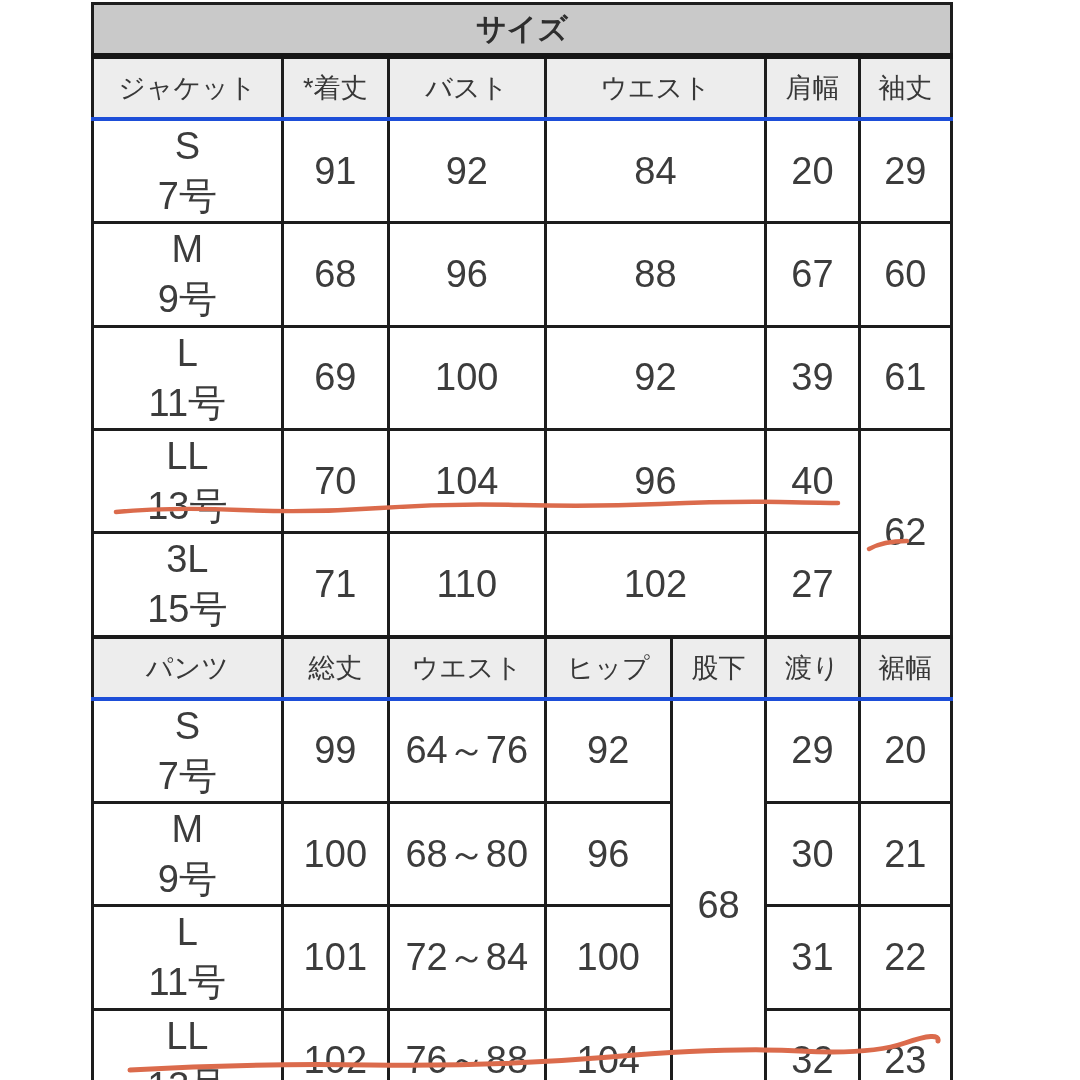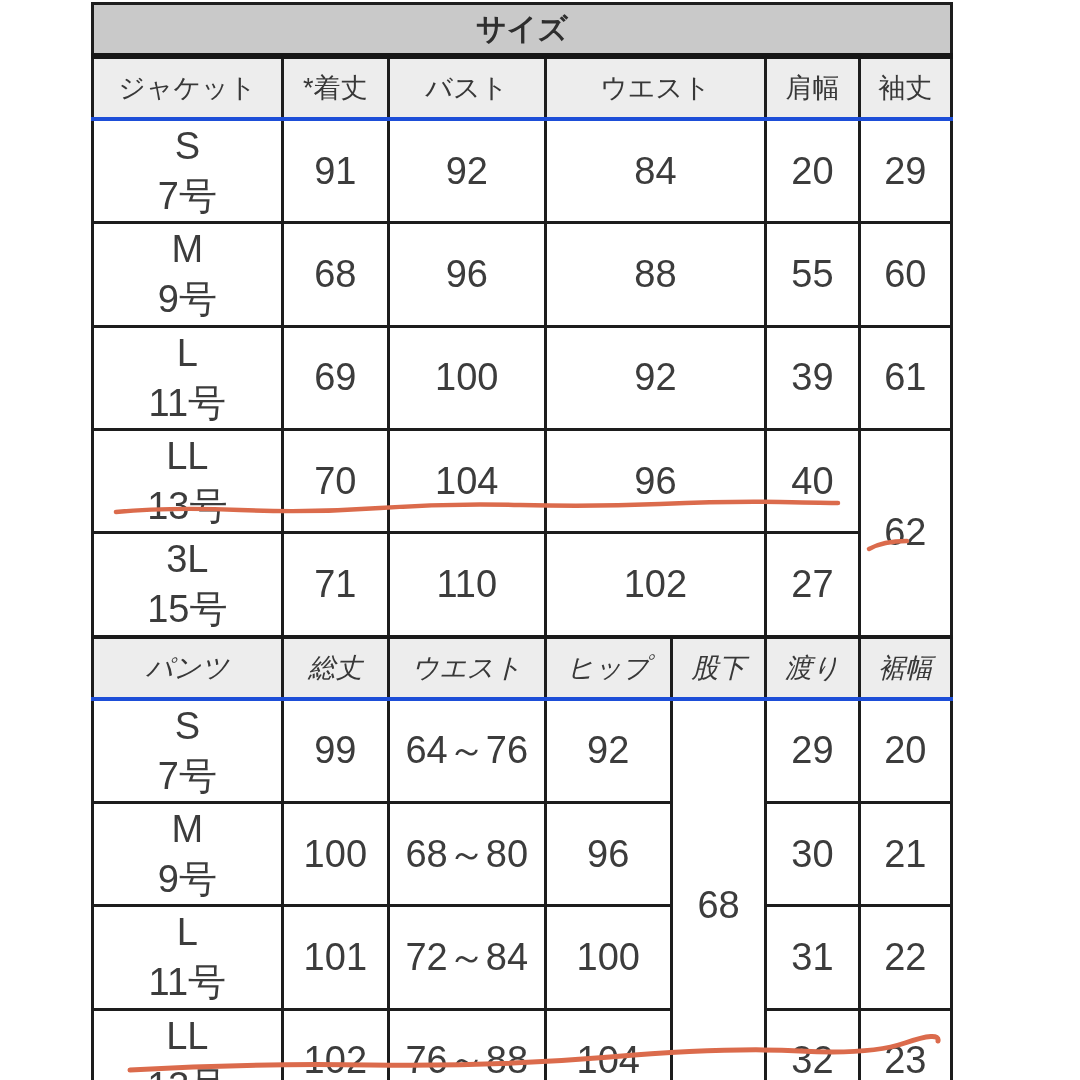--- a/index.html
+++ b/index.html
@@ -44,21 +44,20 @@
   }
   tr.head-row th {
     height: 58px;
     background: #ededed;
     font-size: 27px;
     color: #383838;
     border-bottom: 4px solid #1d4ed8;
   }
   tr.head-row.pants-head th {
     border-top: 4px solid #1a1a1a;
-    font-style: italic;
   }
   tr.data-row td {
     height: 100px;
     font-size: 38px;
     color: #3c3c3c;
   }
   td.size-label {
     font-size: 33px;
     line-height: 1.32;
   }
@@ -114,21 +113,21 @@
           <td colspan="1">29</td>
         </tr>
         <tr class="data-row">
           <td class="size-label">
             <span>M</span>
             <span>9号</span>
           </td>
           <td colspan="1">68</td>
           <td colspan="1">96</td>
           <td colspan="2">88</td>
-          <td colspan="1">55</td>
+          <td colspan="1">67</td>
           <td colspan="1">60</td>
         </tr>
         <tr class="data-row">
           <td class="size-label">
             <span>L</span>
             <span>11号</span>
           </td>
           <td colspan="1">69</td>
           <td colspan="1">100</td>
           <td colspan="2">92</td>

